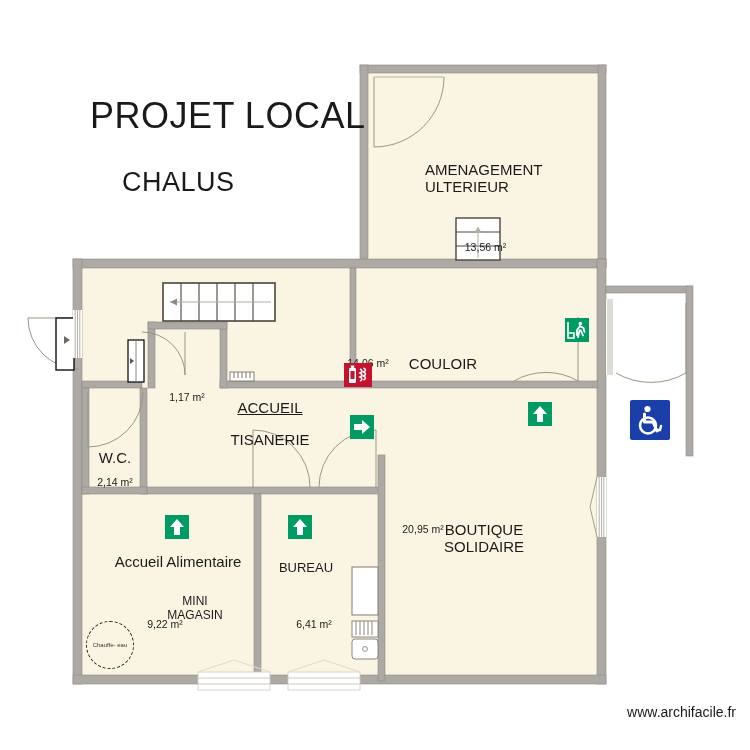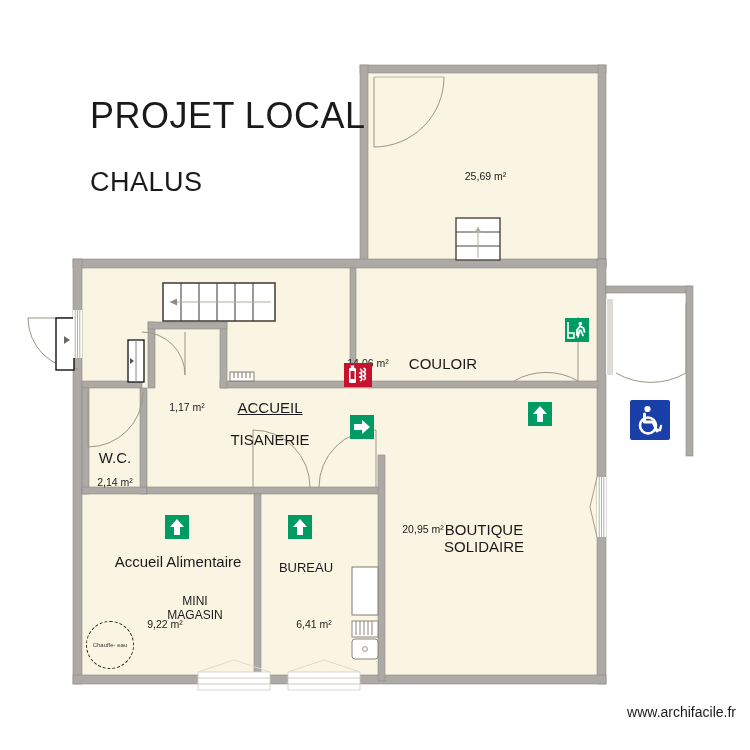--- a/index.html
+++ b/index.html
@@ -34,20 +34,21 @@
     font-size: 36px;
     letter-spacing: 0.5px;
     color: #1a1a1a;
     white-space: nowrap;
   }
   .title-line2 {
     font-size: 27px;
     letter-spacing: 0.5px;
     color: #1a1a1a;
     margin-top: 30px;
+    margin-left: 32px;
     white-space: nowrap;
   }
   .footer {
     position: absolute;
     right: 14px;
     bottom: 30px;
     font-size: 14px;
     color: #1a1a1a;
   }
   .room-label {
@@ -236,29 +237,31 @@
     <circle cx="365" cy="649" r="2.4" fill="none" stroke="#8b857d" stroke-width="0.9"></circle>
   </g>
 </svg>
 
 <div class="title-block">
   <div class="title-line1">PROJET LOCAL</div>
   <div class="title-line2">CHALUS</div>
 </div>
 
 <div class="room-label" style="left:403px; top:124px; width:165px;">
-  <div class="rl-area" style="margin-top:9px;">25,69 m²</div>
+  <div class="rl-name" style="text-align:left; padding-left:22px;">AMENAGEMENT
+ULTERIEUR</div>
+  <div class="rl-area" style="margin-top:9px;">13,56 m²</div>
 </div>
 
 <div class="room-label" style="left:400px; top:318px; width:86px;">
   <div class="rl-name">COULOIR</div>
 </div>
 <div class="room-label rl-area" style="left:338px; top:317px; width:60px;">14,06 m²</div>
 
-<div class="room-label rl-area" style="left:158px; top:361px; width:58px;">1,17 m²</div>
+<div class="room-label rl-area" style="left:158px; top:351px; width:58px;">1,17 m²</div>
 
 <div class="room-label rl-area" style="left:86px; top:436px; width:58px;">2,14 m²</div>
 <div class="room-label rl-name" style="left:86px; top:449px; width:58px;">W.C.</div>
 
 <div class="room-label rl-name" style="left:222px; top:399px; width:96px;text-decoration:underline;">ACCUEIL</div>
 <div class="room-label rl-name" style="left:188px; top:431px; width:164px;">TISANERIE</div>
 
 <div class="room-label rl-name" style="left:96px; top:553px; width:164px;">Accueil Alimentaire</div>
 <div class="room-label rl-area" style="left:130px; top:578px; width:70px;">9,22 m²</div>
 <div class="room-label rl-sub" style="left:155px; top:595px; width:80px;">MINI

